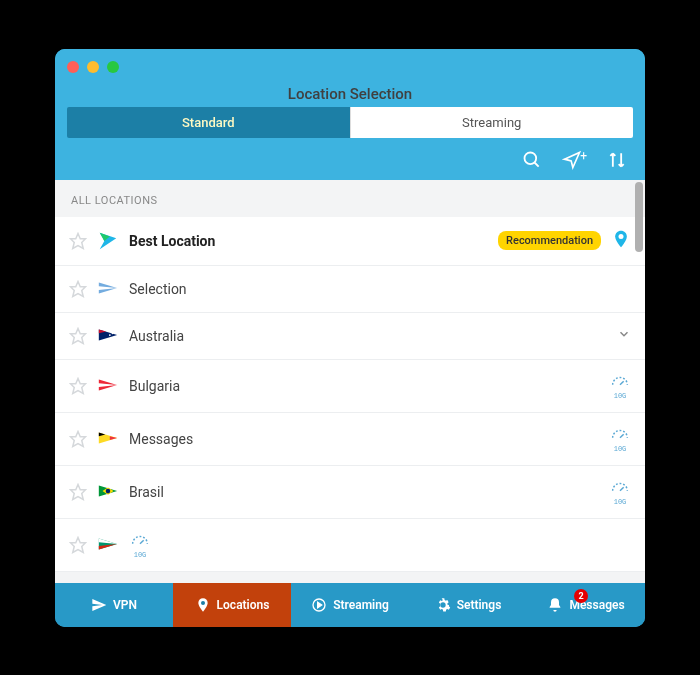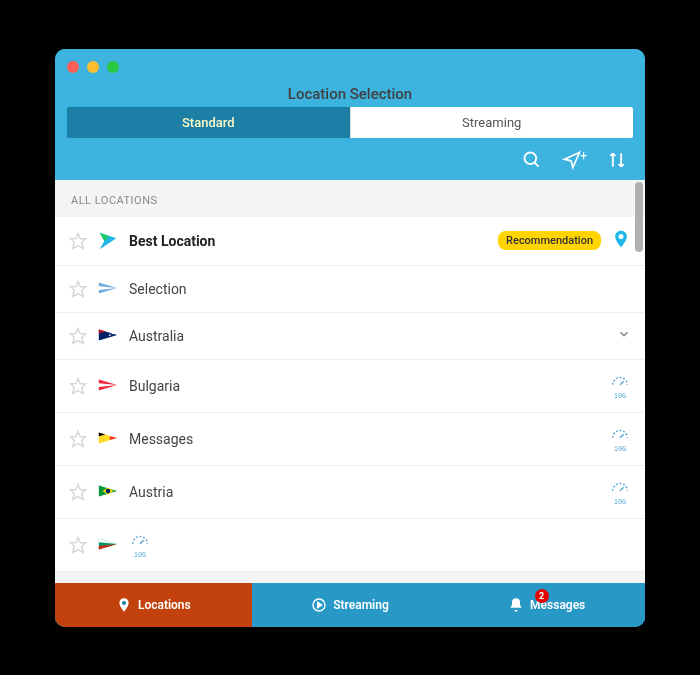--- a/index.html
+++ b/index.html
@@ -320,21 +320,21 @@
             <polygon points="12 2 15 9 22 9 17 14 19 22 12 18 5 22 7 14 2 9 9 9"></polygon>
           </svg>
       </span>
       <span class="flag">
         <svg viewBox="0 0 24 18" width="22" height="22">
             <polygon points="2 2 22 8 2 14" fill="#009739"></polygon>
             <polygon points="6 8 12 4 18 8 12 12" fill="#fedd00"></polygon>
             <circle cx="12" cy="8" r="2.5" fill="#012169"></circle>
           </svg>
       </span>
-      <span class="loc-name">Austria</span>
+      <span class="loc-name">Brasil</span>
       <span class="speed-badge">
         <svg width="22" height="22" viewBox="0 0 24 24" fill="none" stroke="#5aa8d4" stroke-width="1.6">
             <path d="M4 14 A8 8 0 0 1 20 14" stroke-dasharray="2 2"></path>
             <line x1="12" y1="14" x2="16" y2="10"></line>
           </svg>
         <div style="text-align:center;margin-top:-4px;color:#5aa8d4;font-size:7px;">10G</div>
       </span>
     </div>
 
     <div class="loc-row">
@@ -355,20 +355,28 @@
             <path d="M4 14 A8 8 0 0 1 20 14" stroke-dasharray="2 2"></path>
             <line x1="12" y1="14" x2="16" y2="10"></line>
           </svg>
         <div style="text-align:center;margin-top:-4px;color:#5aa8d4;font-size:7px;">10G</div>
       </span>
     </div>
 
   </div>
 
   <div class="bottom-nav">
+    <div class="nav-item">
+      <span class="nav-icon">
+        <svg width="16" height="16" viewBox="0 0 24 24" fill="#fff">
+            <path d="M2 21 L23 12 L2 3 L2 10 L17 12 L2 14 Z"></path>
+          </svg>
+      </span>
+      <span>VPN</span>
+    </div>
     <div class="nav-item active">
       <span class="nav-icon">
         <svg width="16" height="16" viewBox="0 0 24 24" fill="#fff">
             <path d="M12 2C8 2 5 5 5 9c0 5 7 13 7 13s7-8 7-13c0-4-3-7-7-7z"></path>
             <circle cx="12" cy="9" r="3" fill="#1c7fa6"></circle>
           </svg>
       </span>
       <span>Locations</span>
     </div>
     <div class="nav-item">
@@ -376,20 +384,28 @@
         <svg width="16" height="16" viewBox="0 0 24 24" fill="none" stroke="#fff" stroke-width="2">
             <circle cx="12" cy="12" r="9"></circle>
             <polygon points="10 8 16 12 10 16" fill="#fff"></polygon>
           </svg>
       </span>
       <span>Streaming</span>
     </div>
     <div class="nav-item">
       <span class="nav-icon">
         <svg width="16" height="16" viewBox="0 0 24 24" fill="#fff">
+            <path d="M12 8a4 4 0 1 0 0 8 4 4 0 0 0 0-8zm9 4c0 .7-.1 1.3-.2 2l2 1.6-2 3.4-2.4-1a8 8 0 0 1-1.7 1l-.4 2.6h-4l-.4-2.6a8 8 0 0 1-1.7-1l-2.4 1-2-3.4 2-1.6c-.1-.7-.2-1.3-.2-2s.1-1.3.2-2l-2-1.6 2-3.4 2.4 1a8 8 0 0 1 1.7-1L10 2h4l.4 2.6a8 8 0 0 1 1.7 1l2.4-1 2 3.4-2 1.6c.1.7.2 1.3.2 2z"></path>
+          </svg>
+      </span>
+      <span>Settings</span>
+    </div>
+    <div class="nav-item">
+      <span class="nav-icon">
+        <svg width="16" height="16" viewBox="0 0 24 24" fill="#fff">
             <path d="M12 2a6 6 0 0 0-6 6v4l-2 3v1h16v-1l-2-3V8a6 6 0 0 0-6-6zm0 20a2.5 2.5 0 0 0 2.5-2.5h-5A2.5 2.5 0 0 0 12 22z"></path>
           </svg>
       </span>
       <span class="msg-badge">2</span>
       <span>Messages</span>
     </div>
   </div>
 
 </div>
 

